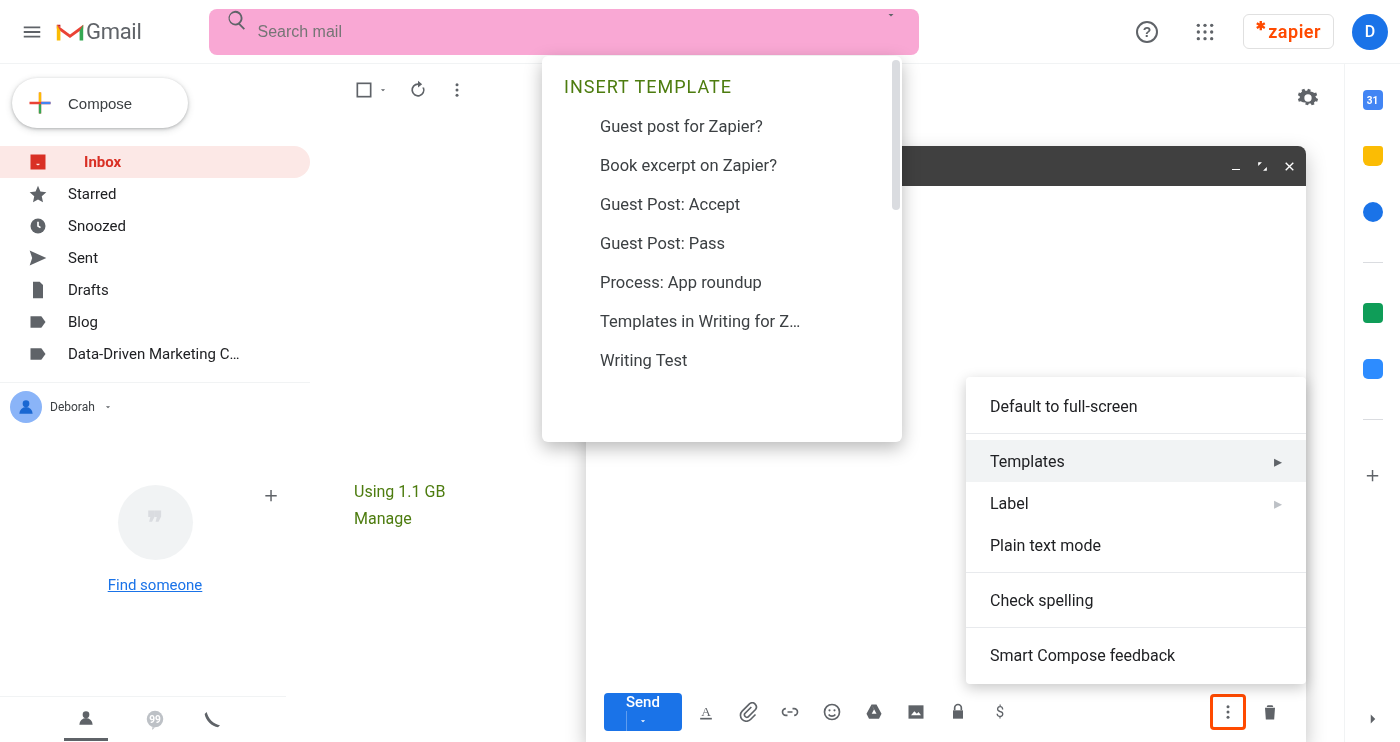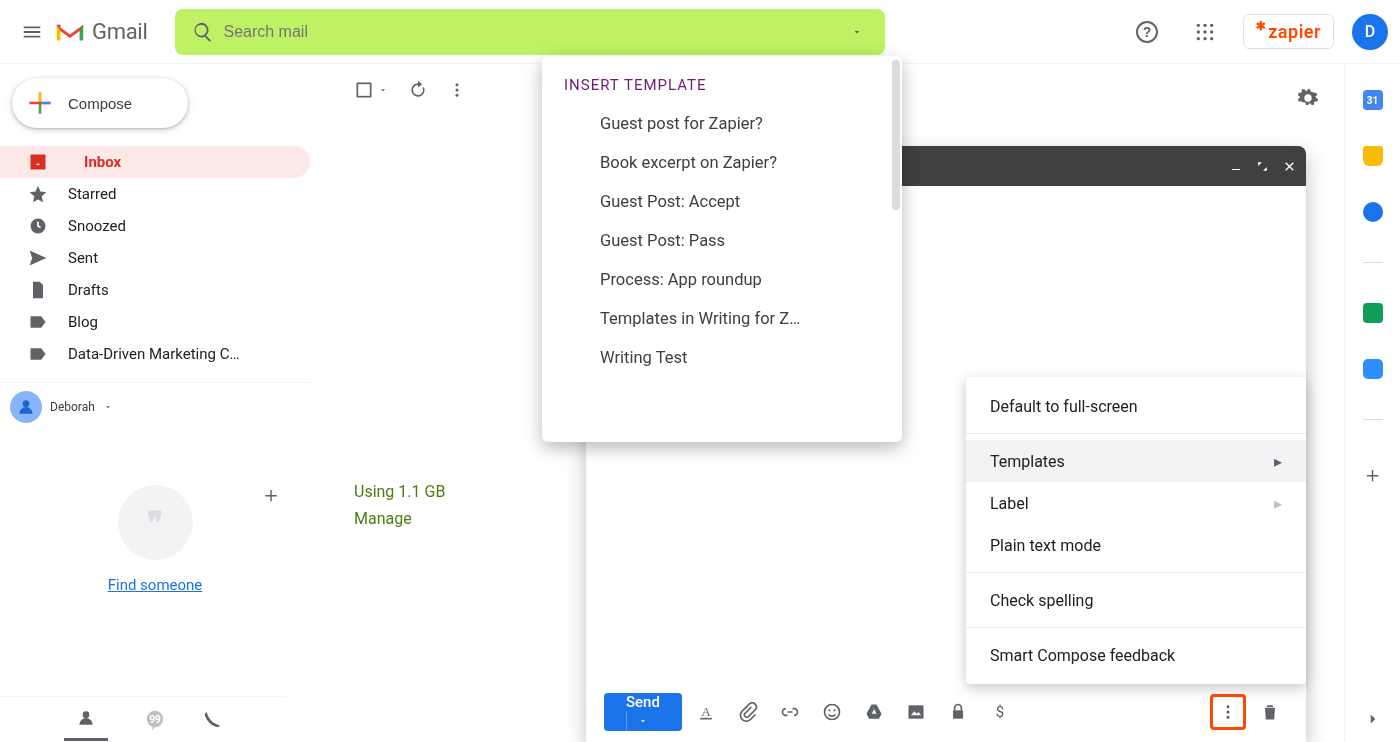--- a/index.html
+++ b/index.html
@@ -16,30 +16,29 @@
 
   
   .header {
     display: flex;
     align-items: center;
     height: 64px;
     padding: 0 12px;
     border-bottom: 1px solid #f1f3f4;
   }
   .hamburger { width: 48px; height: 48px; display:flex; align-items:center; justify-content:center; color:#5f6368; }
-  .logo { display:flex; align-items:center; gap:6px; margin-left:2px; }
+  .logo { display:flex; align-items:center; margin-left:2px; }
   .logo-text { font-size:22px; color:#5f6368; letter-spacing:-0.3px; }
   .search-box {
-    margin-left: 28px;
+    margin-left: 68px;
     flex: 0 0 710px;
     height: 46px;
-    background: #bef264;
+    background: #f9a8d4;
     border-radius: 8px;
     display: flex;
-    align-items: center;
     padding: 0 8px;
     color:#5f6368;
   }
   .search-box .si { width:40px; display:flex; justify-content:center; }
   .search-box input {
     border:none; background:transparent; flex:1; font-size:16px; color:#202124; outline:none;
   }
   .search-box .dd { width:40px; display:flex; justify-content:center; }
   .header-right { margin-left:auto; display:flex; align-items:center; gap:18px; }
   .icon-btn { width:40px; height:40px; display:flex; align-items:center; justify-content:center; color:#5f6368; }
@@ -142,21 +141,21 @@
   .mm-item { height:42px; display:flex; align-items:center; padding:0 24px; justify-content:space-between; }
   .mm-item:hover, .mm-item.hovered { background:#f1f3f4; }
   .mm-div { height:1px; background:#e8eaed; margin:6px 0;}
   .mm-arrow { color:#5f6368; }
 
   
   .tmpl-menu {
     position:absolute; left:542px; top:56px; width:360px; height:386px;
     background:#fff; box-shadow:0 6px 18px rgba(0,0,0,.28); border-radius:6px; padding:14px 0 8px;
   }
-  .tmpl-head { color:#701a75; font-size:15px; letter-spacing:1px; padding:6px 22px 10px; }
+  .tmpl-head { color:#4d7c0f; font-size:18px; letter-spacing:1px; padding:6px 22px 10px; }
   .tmpl-item { font-size:16.5px; color:#3c4043; padding:10px 22px 10px 58px; white-space:nowrap; overflow:hidden; text-overflow:ellipsis; }
   .tmpl-scroll { position:absolute; right:2px; top:4px; width:8px; height:150px; background:#dadce0; border-radius:4px; }
 
   svg { display:block; }
 </style>
 </head>
 <body>
 
 <div class="header">
   <div class="hamburger icon-btn">

